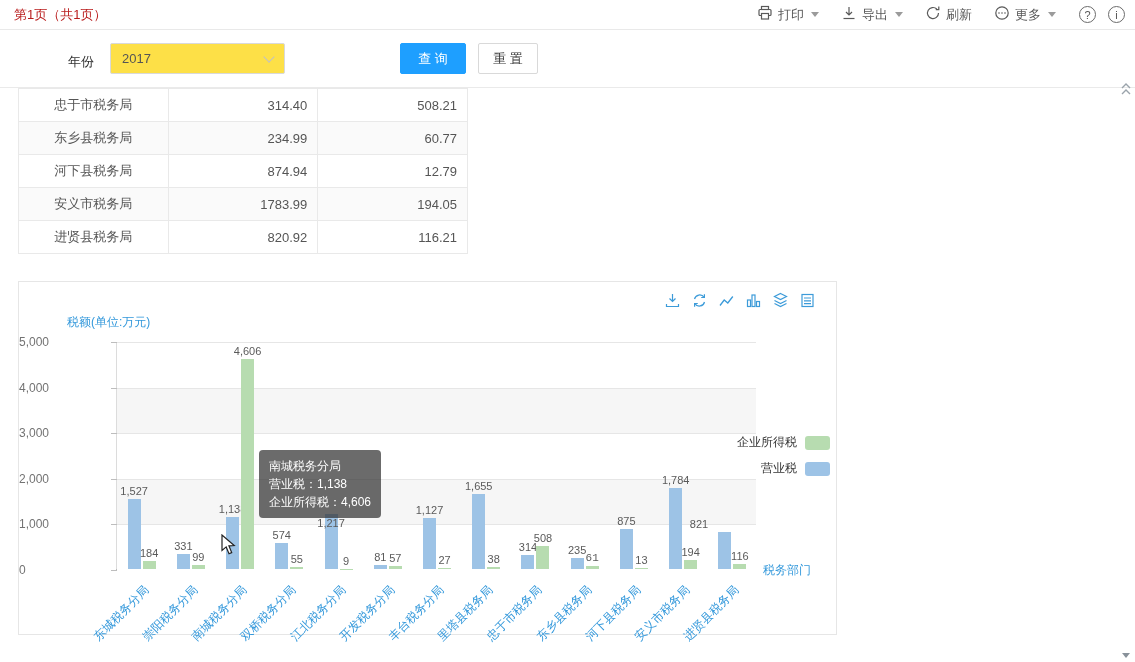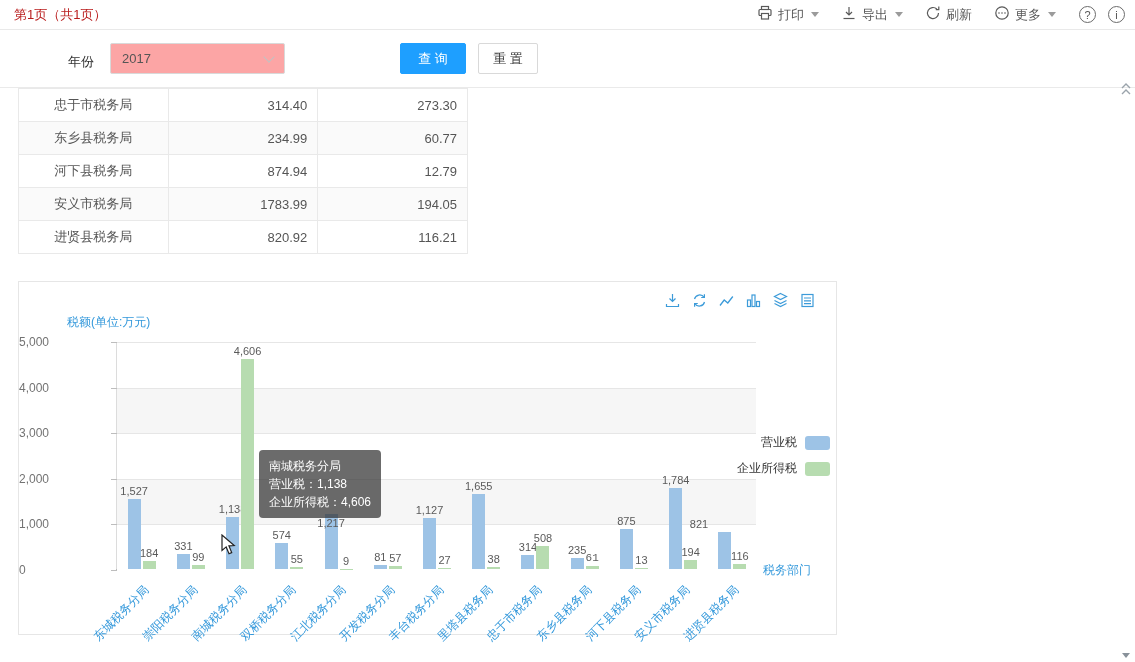--- a/index.html
+++ b/index.html
@@ -18,21 +18,21 @@
   .circle-btn { width:17px; height:17px; border:1px solid #6b6b6b; border-radius:50%;
                 display:flex; align-items:center; justify-content:center; font-size:11px;
                 color:#555; margin-left:12px; cursor:pointer; }
 
   
   .filter { height:58px; position:relative; border-bottom:1px solid #eaeaea; background:#fff; }
   .filter-label { position:absolute; left:68px; top:23px; font-size:13px; color:#333; }
   .select { position:absolute; left:110px; top:13px; width:175px; height:31px;
             border:1px solid #d9d9d9; border-radius:2px; display:flex; align-items:center;
             justify-content:space-between; padding:0 11px; font-size:13px; color:#555;
-            background:#fca5a5; cursor:pointer;text-align:right; }
+            background:#fde047; cursor:pointer;text-align:right; }
   .select .chev { width:8px; height:8px; border-right:1px solid #c2c2c2; border-bottom:1px solid #c2c2c2;
                   transform:rotate(45deg); margin-top:-3px; }
   .btn { position:absolute; top:13px; height:31px; border-radius:2px; font-size:13px;
          display:flex; align-items:center; justify-content:center; cursor:pointer; }
   .btn-primary { left:400px; width:66px; background:#1E9FFF; color:#fff; border:1px solid #1E9FFF; }
   .btn-default { left:478px; width:60px; background:#fff; color:#333; border:1px solid #d9d9d9; }
 
   
   .data-table { border-collapse:collapse; margin-left:18px; table-layout:fixed; width:450px; }
   .data-table td { border:1px solid #e9e9e9; height:33px; font-size:13px; color:#555; padding:0 10px; }
@@ -149,21 +149,21 @@
   </div>
   <div class="btn btn-primary">查 询</div>
   <div class="btn btn-default">重 置</div>
 </div>
 
 <table class="data-table">
   <tbody>
     <tr>
       <td class="name">忠于市税务局</td>
       <td class="num">314.40</td>
-      <td class="num">273.30</td>
+      <td class="num">508.21</td>
     </tr>
     <tr>
       <td class="name">东乡县税务局</td>
       <td class="num">234.99</td>
       <td class="num">60.77</td>
     </tr>
     <tr>
       <td class="name">河下县税务局</td>
       <td class="num">874.94</td>
       <td class="num">12.79</td>
@@ -320,26 +320,26 @@
       <div class="xcat" style="left: 357.692px;">东乡县税务局</div>
       <div class="xcat" style="left: 406.923px;">河下县税务局</div>
       <div class="xcat" style="left: 456.154px;">安义市税务局</div>
       <div class="xcat" style="left: 505.385px;">进贤县税务局</div>
     </div>
 
   <div class="axis-name xname">税务部门</div>
 
   <div class="legend">
     <div class="legend-item">
+      <span>企业所得税</span>
+      <span class="swatch" style="background: rgb(183, 220, 176);"></span>
+    </div>
+    <div class="legend-item">
       <span>营业税</span>
       <span class="swatch" style="background: rgb(157, 195, 230);"></span>
-    </div>
-    <div class="legend-item">
-      <span>企业所得税</span>
-      <span class="swatch" style="background: rgb(183, 220, 176);"></span>
     </div>
   </div>
 
   <div class="tooltip">
     <div>南城税务分局</div>
     <div>营业税：1,138</div>
     <div>企业所得税：4,606</div>
   </div>
 
   <div class="cursor">

